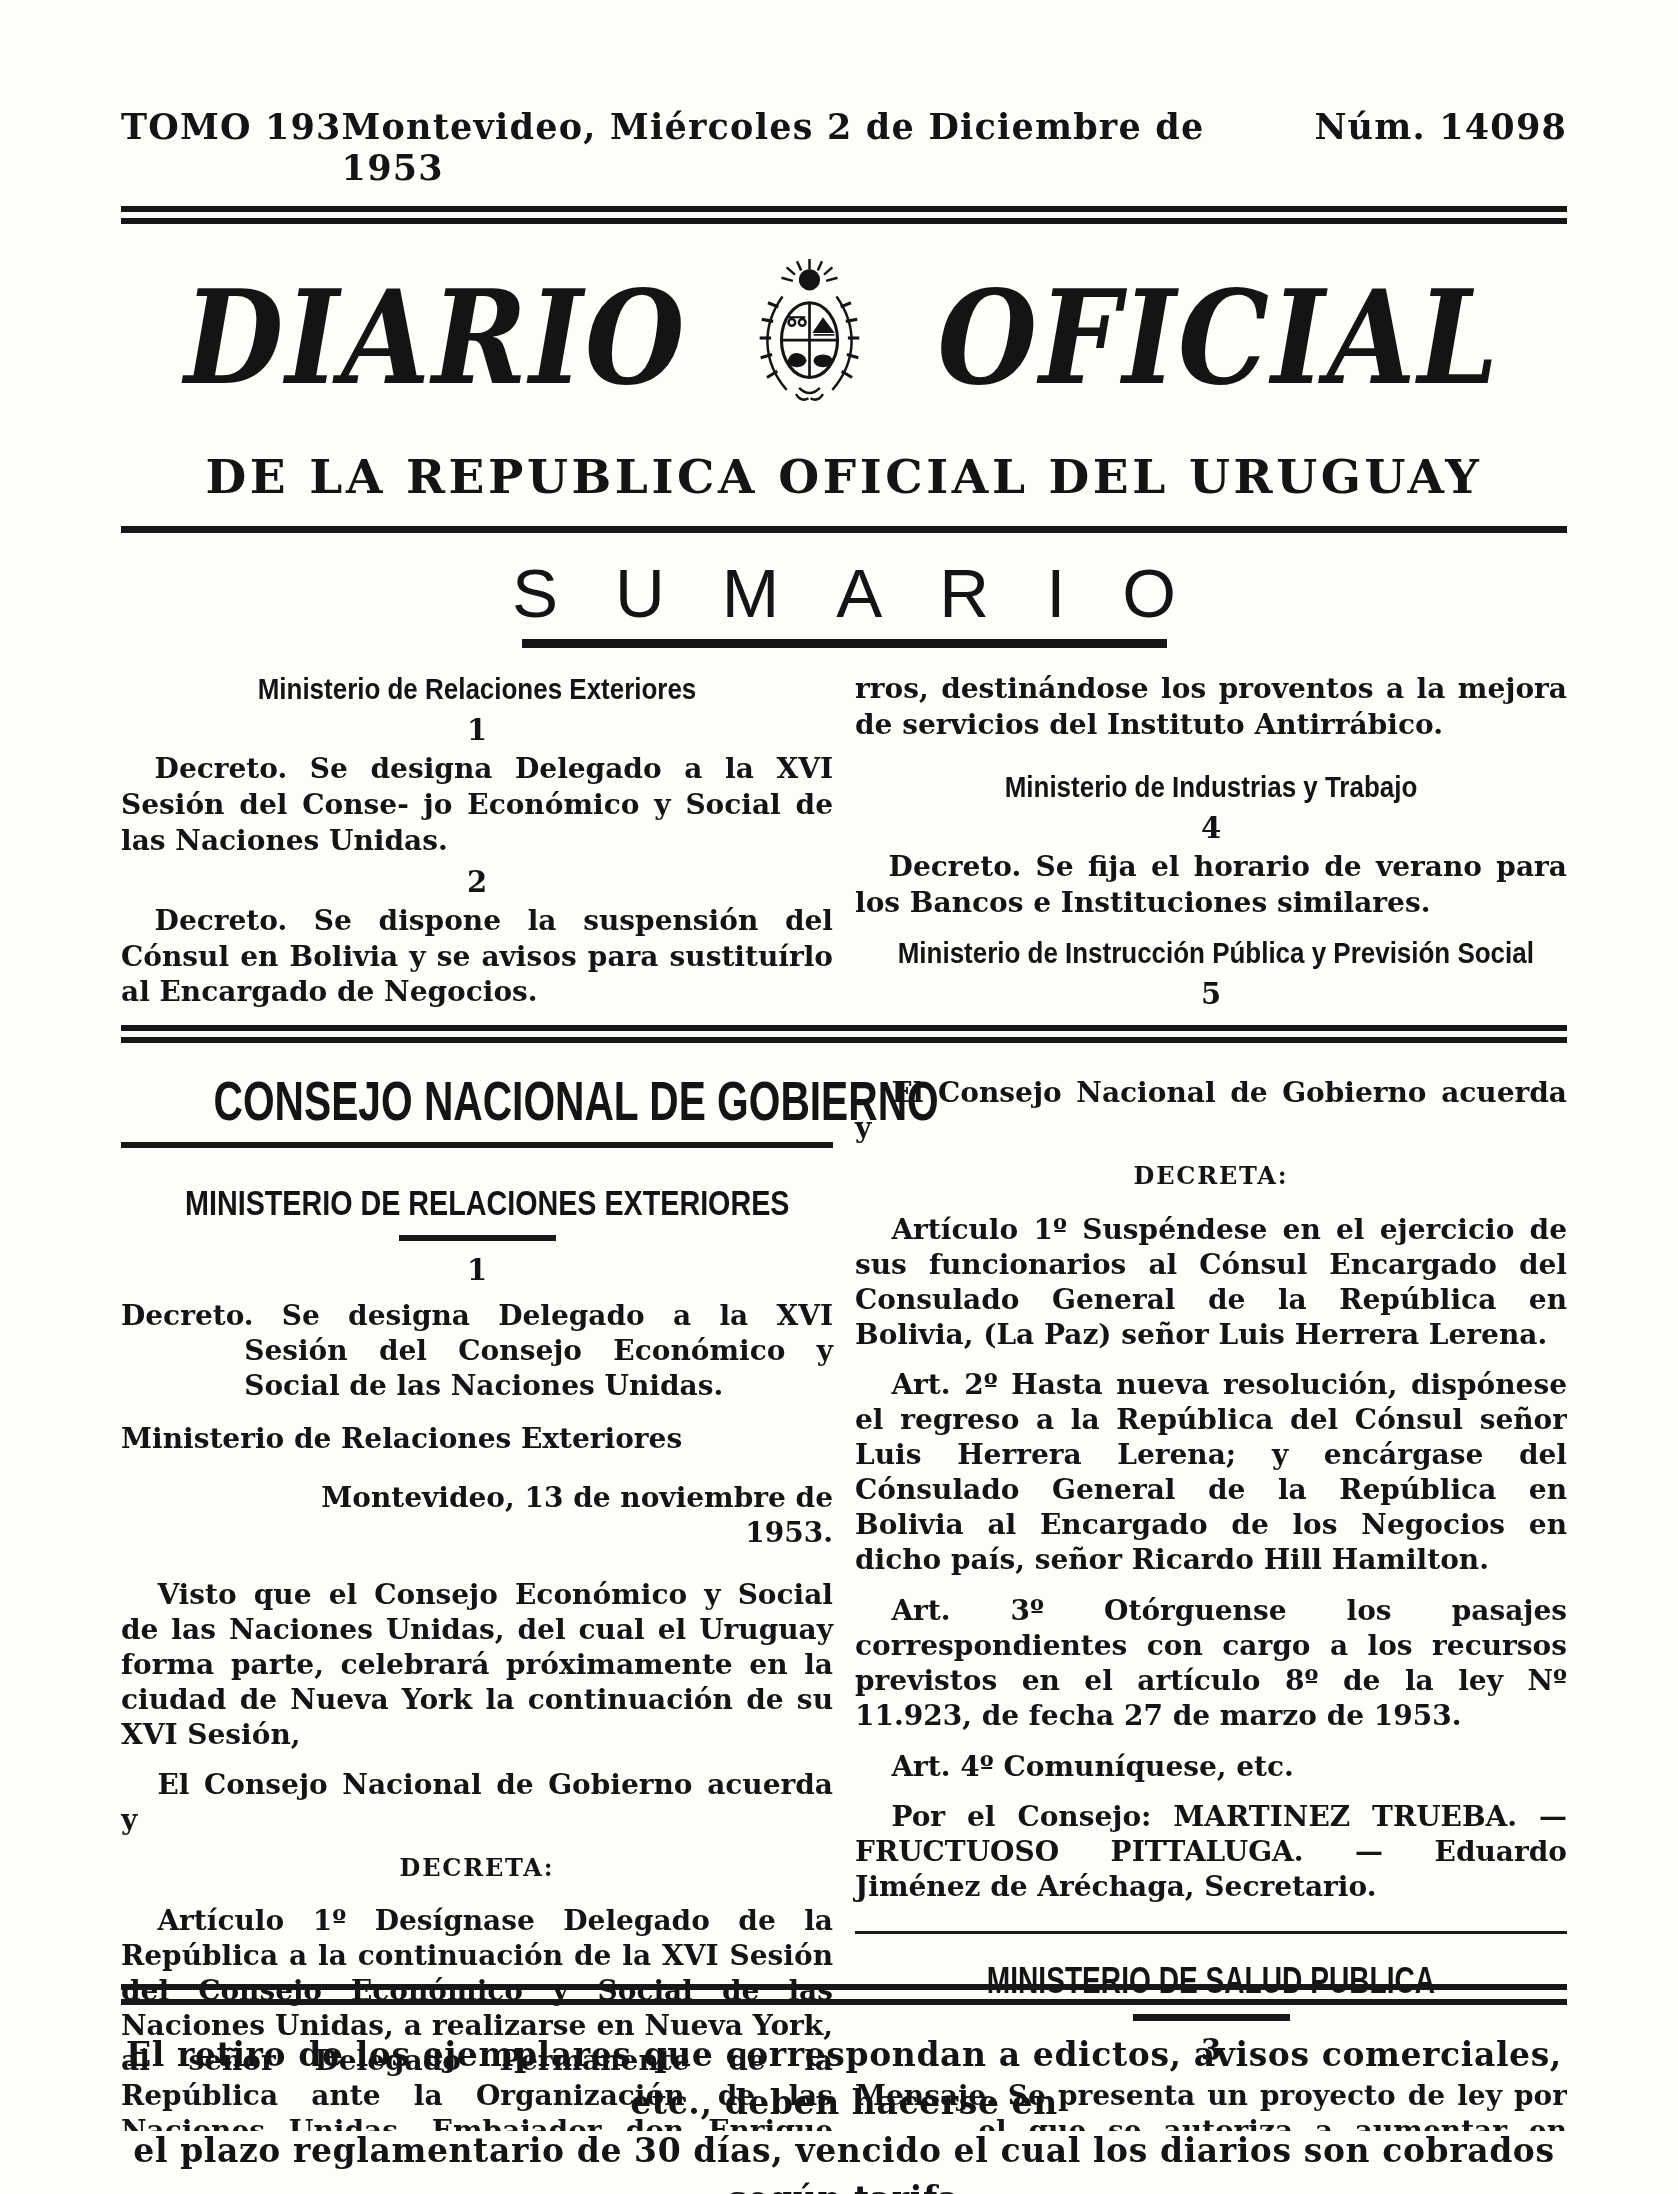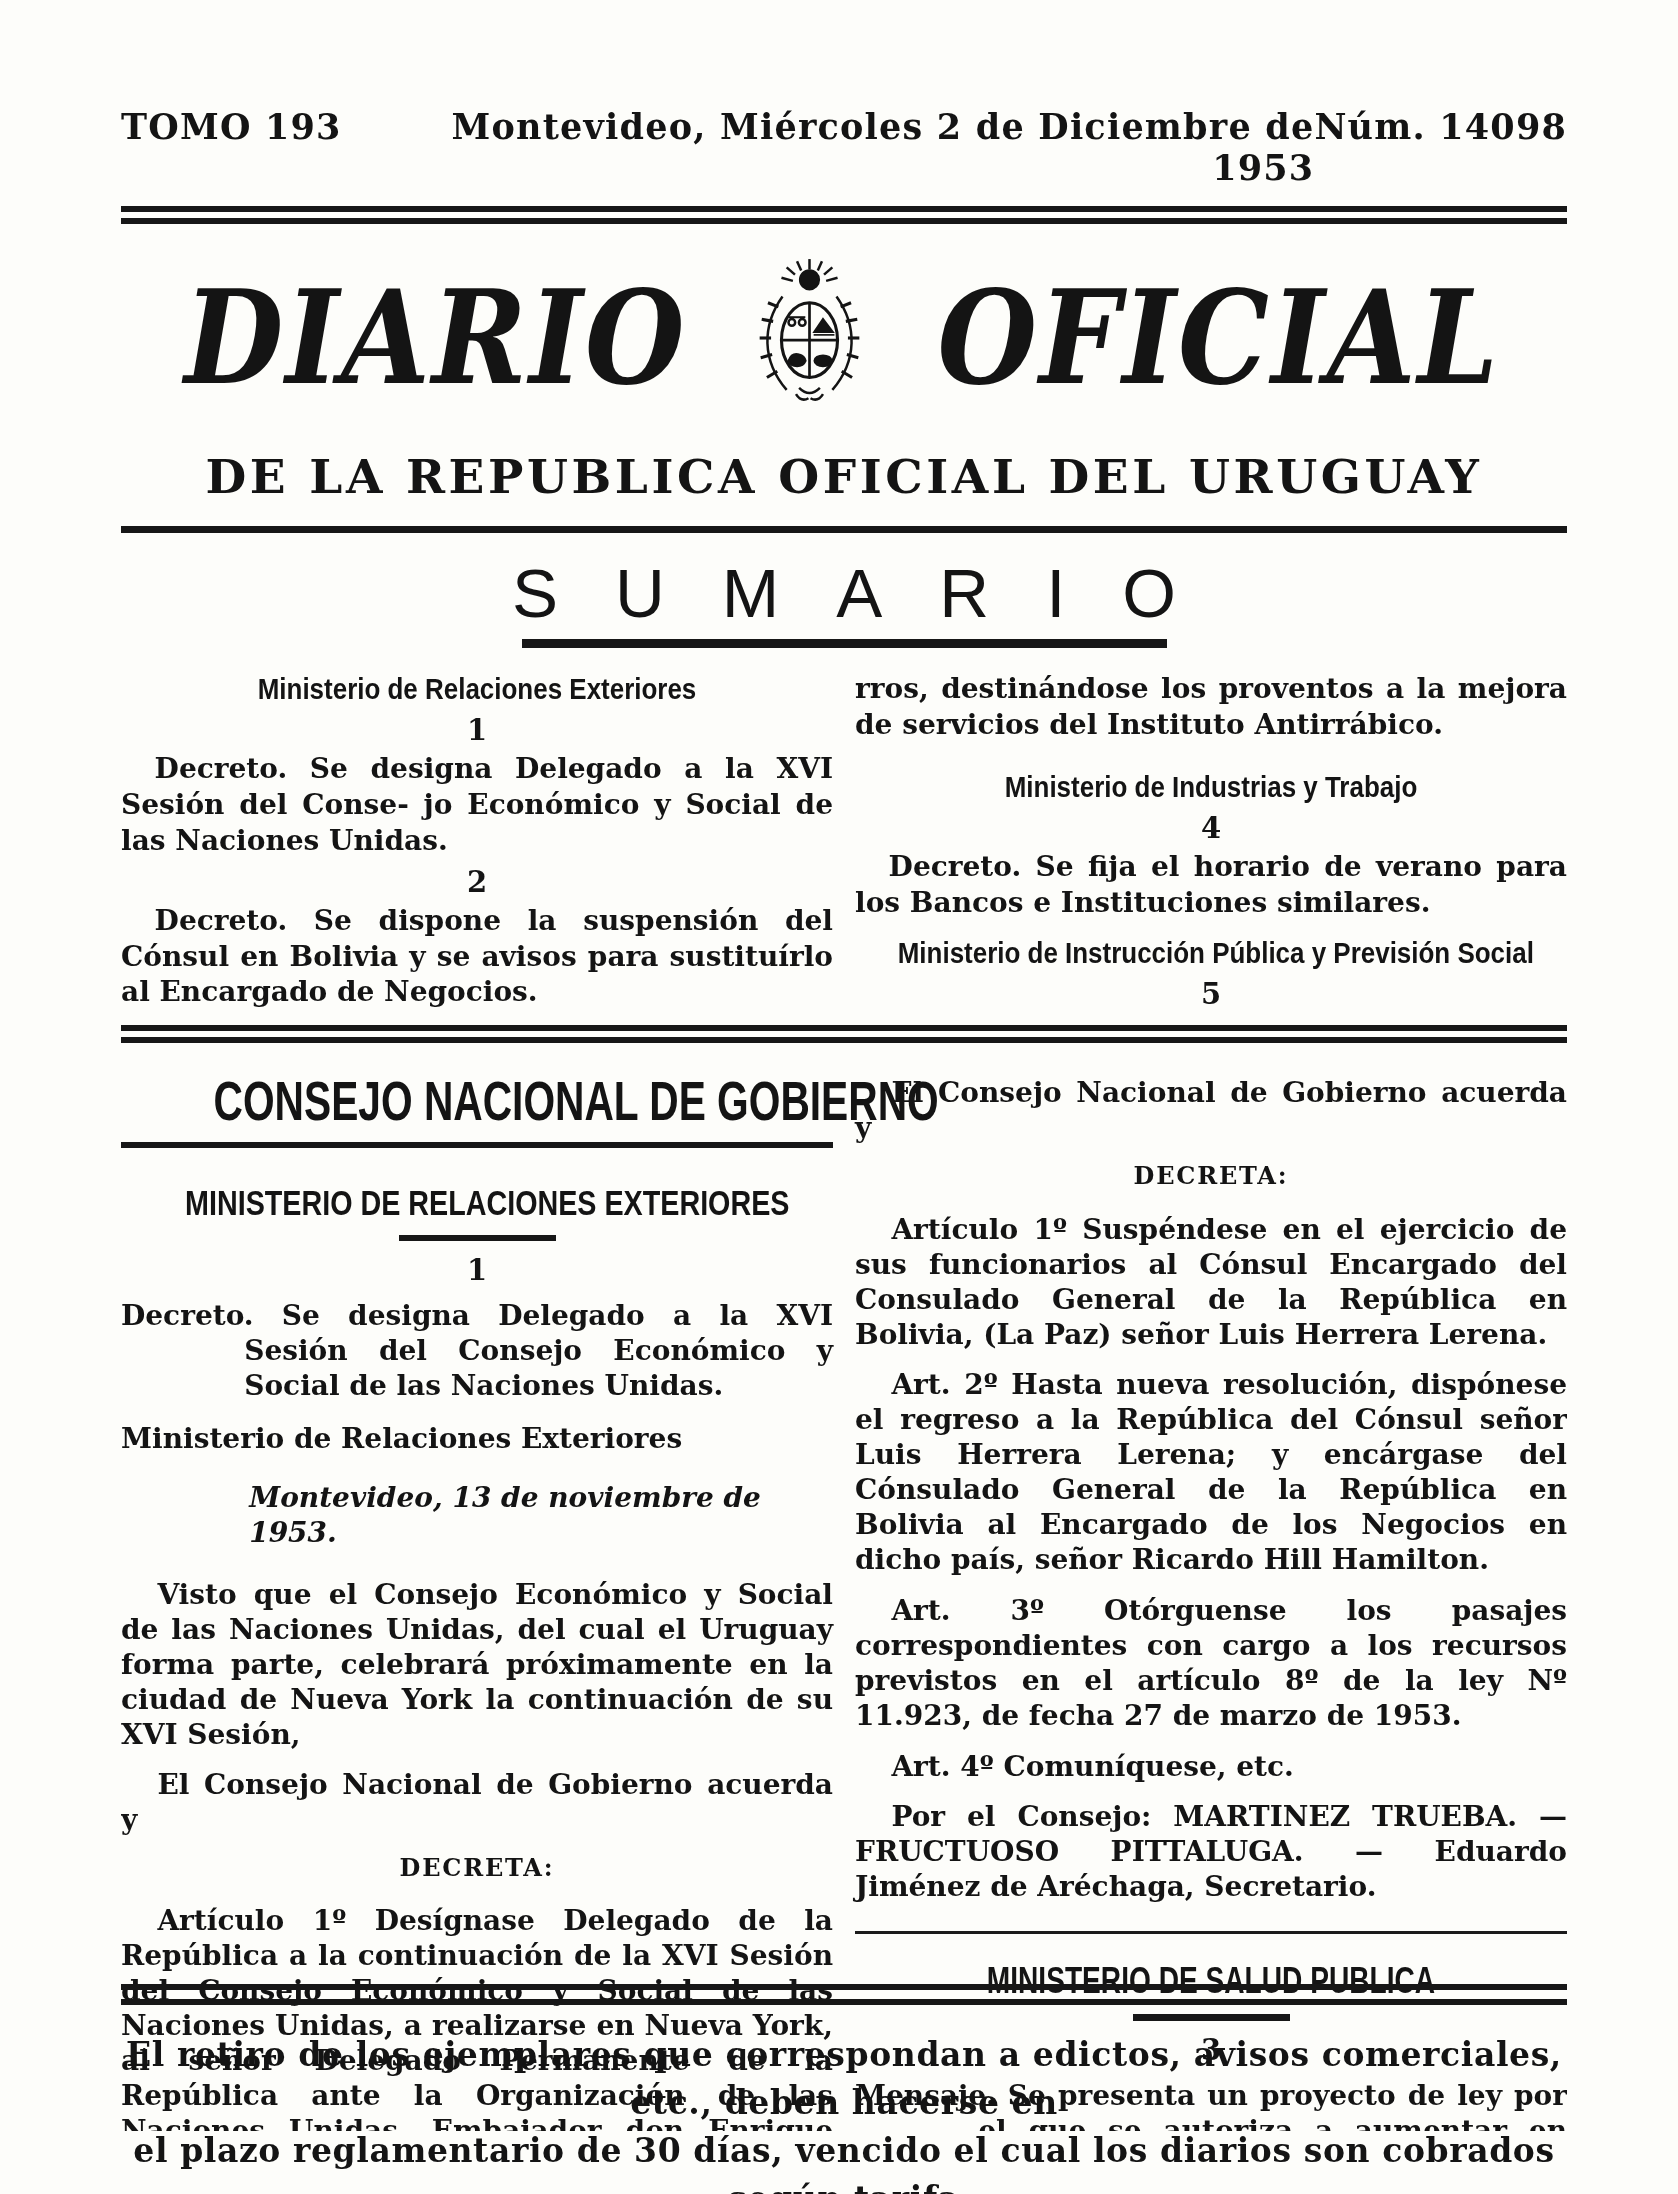--- a/index.html
+++ b/index.html
@@ -16,21 +16,21 @@
     overflow:hidden;
   }
   
   .rule-double{height:18px;border-top:6px solid #171717;border-bottom:6px solid #171717;box-sizing:border-box;}
   .rule-heavy{height:7.2px;background:#171717;}
   .rule-thin{height:3.6px;background:#1b1b1b;}
   .rule-mini{width:157px;height:6.6px;background:#171717;margin:9.6px auto;}
   
   .topline{display:flex;align-items:baseline;justify-content:space-between;
     font-size:35px;letter-spacing:1.2px;margin-top:15.7px;}
-  .topline .center{flex:1;text-align:right;}
+  .topline .center{flex:1;text-align:left;}
   
   .masthead{display:flex;align-items:center;justify-content:center;margin-top:24px;height:181px;font-style:italic;}
   .mast-word{font-size:130px;font-weight:900;line-height:1;letter-spacing:2.4px;white-space:nowrap;
     transform:scaleX(.88);}
   .emblem{width:125px;height:162px;margin:0 26.5px;flex:0 0 auto;}
   .subtitle{text-align:center;font-size:47px;letter-spacing:3.6px;margin-top:20.5px;white-space:nowrap;}
   .sub-rule{margin-top:22px;}
   
   .sumario-title{text-align:center;font-family:"Liberation Sans",sans-serif;font-weight:400;
     font-size:69px;letter-spacing:57px;margin-top:20.5px;text-indent:57px;}
@@ -50,21 +50,21 @@
   .consejo{font-family:"Liberation Sans",sans-serif;font-weight:700;font-size:55px;
     white-space:nowrap;text-align:center;transform:scaleX(.74);margin:3.6px 0 11px 0;line-height:1.05;}
   .consejo-rule{height:6.6px;background:#171717;margin-bottom:33px;}
   .ministry{font-family:"Liberation Sans",sans-serif;font-weight:700;font-size:35px;
     white-space:nowrap;text-align:center;transform:scaleX(.82);margin:11px 0 4.8px 0;}
   .ministry-lg{font-family:"Liberation Sans",sans-serif;font-weight:700;font-size:37px;
     white-space:nowrap;text-align:center;transform:scaleX(.76);margin:18px 0 4.8px 0;}
   .num{text-align:center;font-size:29px;margin:11px 0 9.6px 0;}
   .headnote{padding-left:4.4em;text-indent:-4.4em;text-align:justify;margin:4.8px 0 18px 0;}
   .fromline{margin:20.5px 0 0 0;}
-  .dateline{text-align:left;padding-left:18%;margin:24px 0 26.5px 0;font-style:italic;}
+  .dateline{text-align:right;padding-left:18%;margin:24px 0 26.5px 0;}
   .para{text-align:justify;text-indent:1.3em;margin:0 0 15.7px 0;}
   .plain{margin:0 0 6px 0;}
   .decreta{text-align:center;font-size:24px;letter-spacing:1.8px;margin:15.7px 0 20.5px 0;}
   .presign{margin-top:8.4px;}
   .sep-thin{margin:26.5px 0 24px 0;}
   
   .footer{position:absolute;left:121px;right:111px;top:1984px;}
   .footer-rule{height:20.5px;border-top:6.6px solid #171717;border-bottom:6.6px solid #171717;box-sizing:border-box;}
   .footer-text{margin-top:26.5px;text-align:center;font-size:33px;line-height:1.45;letter-spacing:0.6px;}
 </style>

